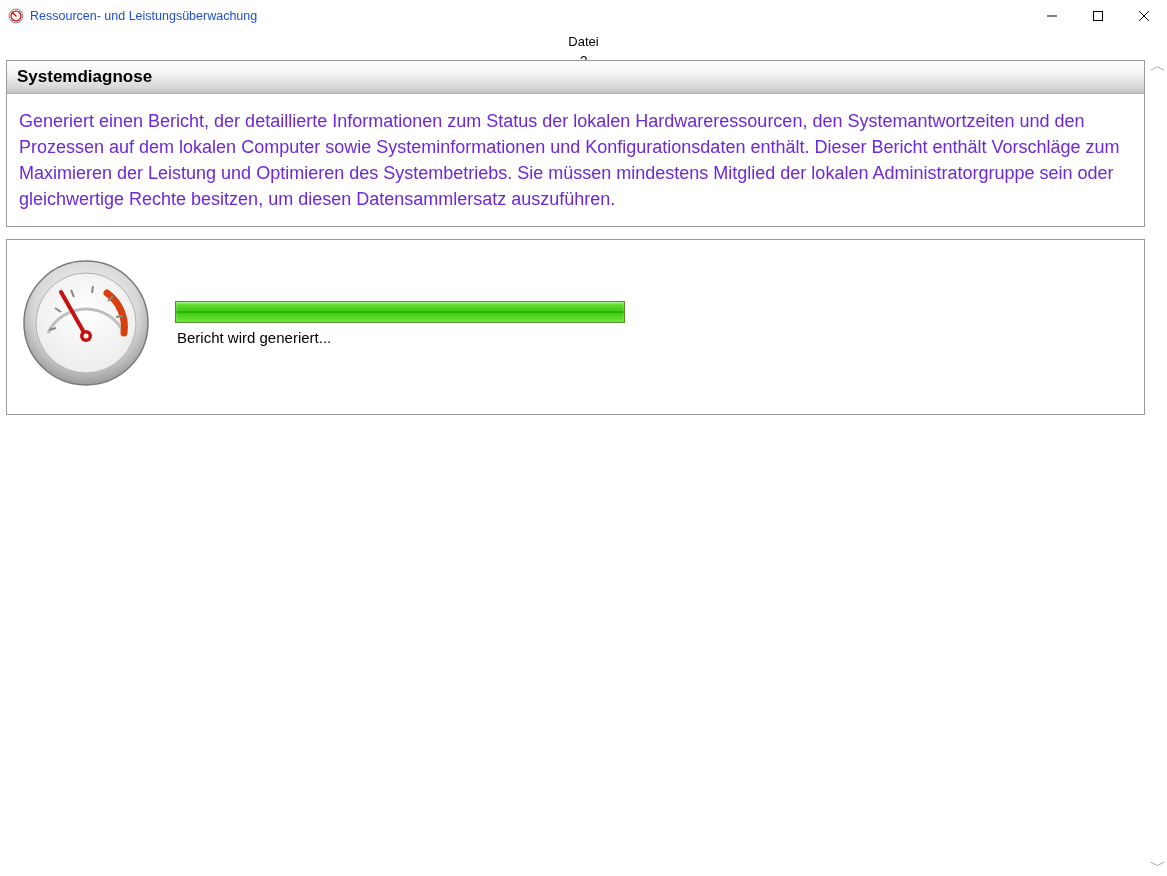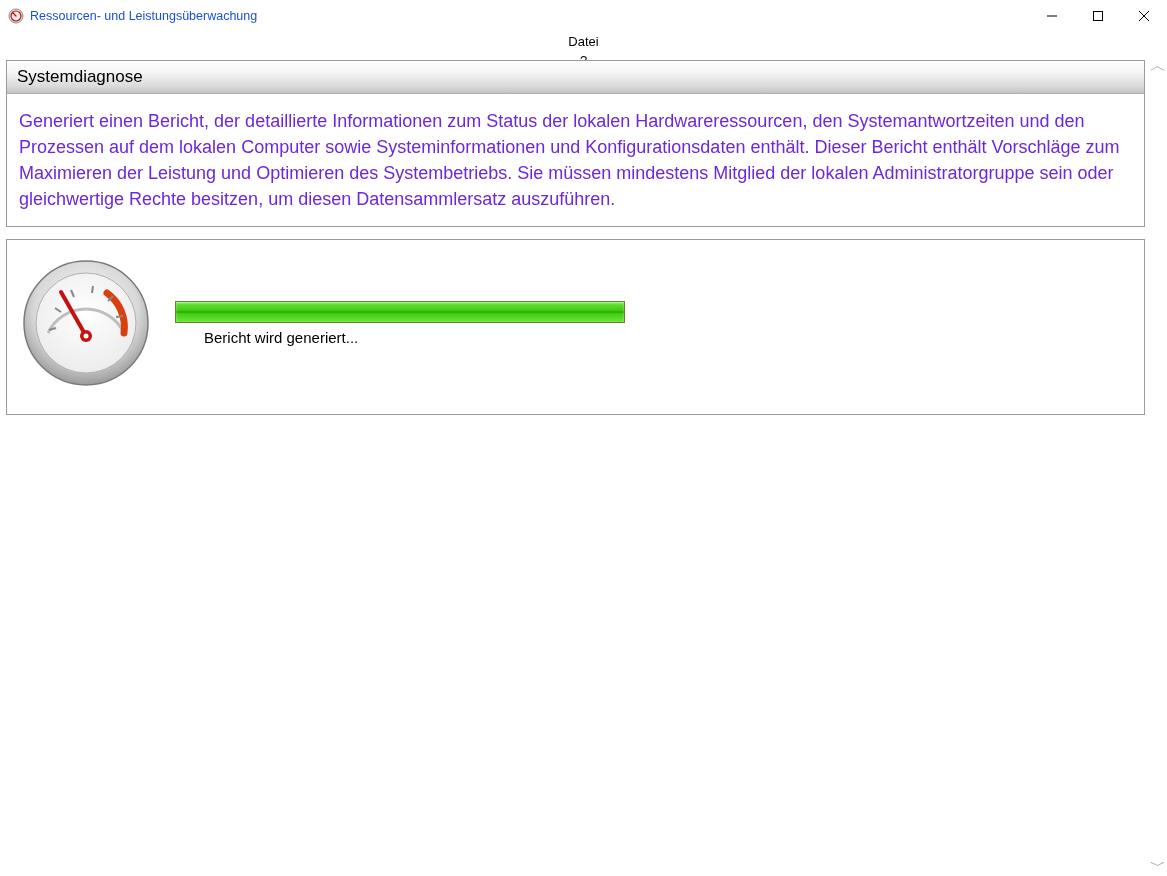--- a/index.html
+++ b/index.html
@@ -84,21 +84,21 @@
     }
     .panel {
       border: 1px solid #9a9a9a;
       margin-bottom: 12px;
       background: #fff;
     }
     .panel-header {
       background: linear-gradient(to bottom, #fdfdfd 0%, #f6f6f6 35%, #d9d9d9 80%, #c4c4c4 100%);
       border-bottom: 1px solid #b0b0b0;
       padding: 6px 10px;
-      font-weight: 400;
+      font-weight: 700;
       font-size: 17px;
       color: #000;
     }
     .panel-body {
       padding: 14px 12px;
       font-size: 18px;
       line-height: 1.45;
       color: #6d28d9;
     }
     .status-body {
@@ -121,21 +121,20 @@
       width: 450px;
       height: 22px;
       border: 1px solid #5a8a2a;
       background: linear-gradient(to bottom, #6de83a 0%, #3fc810 45%, #18a000 50%, #3fc810 55%, #6de83a 100%);
       box-shadow: inset 0 1px 2px rgba(255,255,255,.6);
     }
     .progress-label {
       font-size: 15px;
       color: #000;
       padding-left: 2px;
-      margin-left: 27px;
     }
   </style>
 </head>
 <body>
 
 <div class="titlebar">
   <span class="titlebar-icon">
     <svg viewBox="0 0 16 16" width="16" height="16">
       <circle cx="8" cy="8" r="7" fill="#f0f0f0" stroke="#888" stroke-width="1"></circle>
       <circle cx="8" cy="8" r="5" fill="none" stroke="#c00" stroke-width="1.2"></circle>

